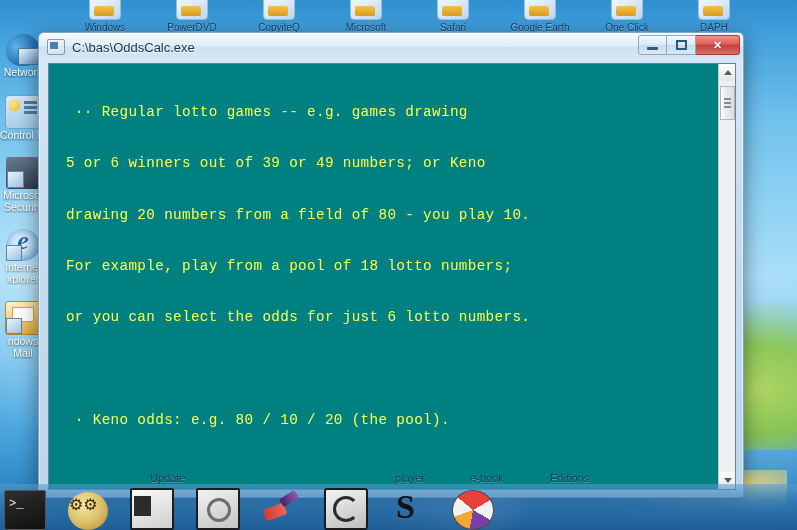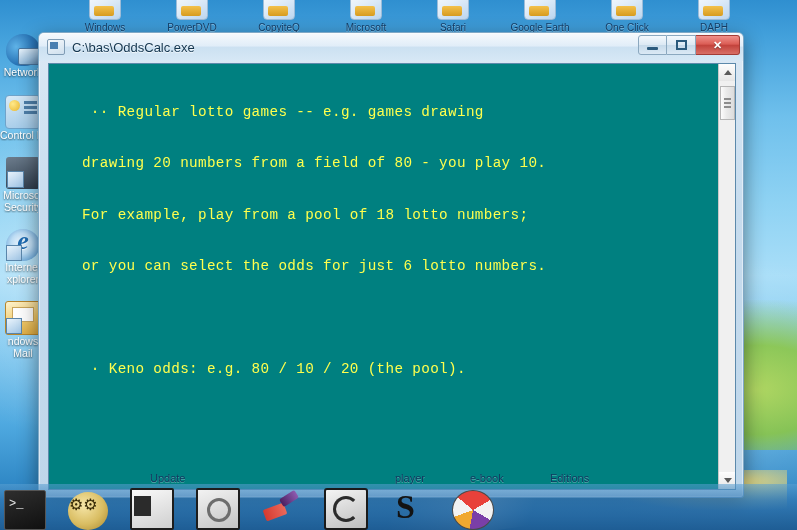--- a/index.html
+++ b/index.html
@@ -313,21 +313,21 @@
     width: 688px; height: 427px;
     background: #008080;
     border: 1px solid #5c89ab;
     box-sizing: border-box;
     overflow: hidden;
   }
   #console-text {
     position: absolute;
     left: 0; top: 0;
     width: 670px; height: 100%;
-    padding: 6px 0 0 24px;
+    padding: 6px 0 0 8px;
     box-sizing: border-box;
     font-family: "Liberation Mono", "DejaVu Sans Mono", monospace;
     font-size: 14.3px;
     line-height: 17.1px;
     color: #ffff4d;
     letter-spacing: 0.35px;
     white-space: pre;
   }
   .console-line { height: 17.1px; }
   .console-line.blank { color: transparent; }
@@ -591,20 +591,21 @@
         <div class="win-btn" id="btn-max">
           <span class="box-max"></span>
         </div>
         <div class="win-btn" id="btn-close">✕</div>
       </div>
     </div>
 
     <div id="console-client">
       <div id="console-text">
         <div class="console-line">  ·· Regular lotto games -- e.g. games drawing</div>
+        <div class="console-line"> 5 or 6 winners out of 39 or 49 numbers; or Keno</div>
         <div class="console-line"> drawing 20 numbers from a field of 80 - you play 10.</div>
         <div class="console-line"> For example, play from a pool of 18 lotto numbers;</div>
         <div class="console-line"> or you can select the odds for just 6 lotto numbers.</div>
         <div class="console-line blank">&nbsp;</div>
         <div class="console-line">  · Keno odds: e.g. 80 / 10 / 20 (the pool).</div>
         
 
         
 
         

